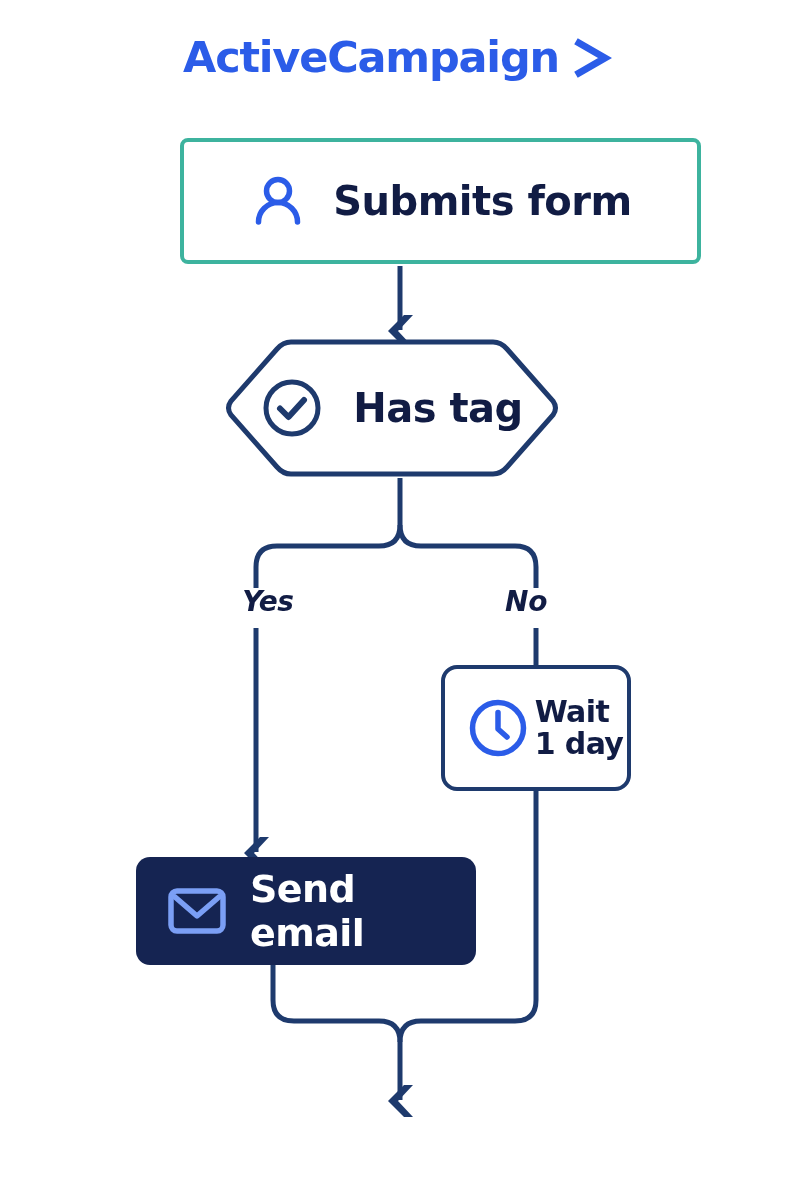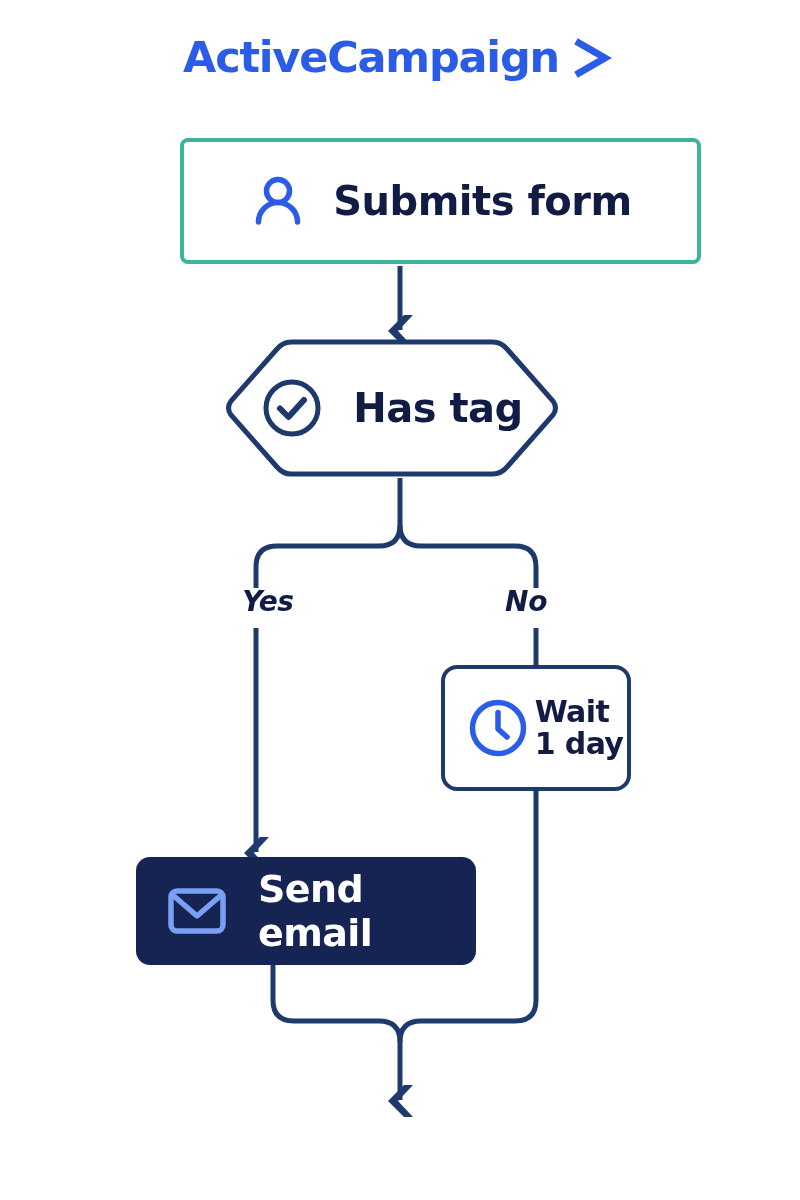--- a/index.html
+++ b/index.html
@@ -144,21 +144,20 @@
     justify-content: flex-start;
     padding-left: 32px;
     gap: 24px;
   }
   .node-action .label {
     font-family: "DejaVu Sans", sans-serif;
     font-size: 38px;
     font-weight: 700;
     color: #ffffff;
     letter-spacing: -0.6px;
-    margin-left: 8px;
   }
 
   
   .branch-label {
     position: absolute;
     font-family: "DejaVu Sans", sans-serif;
     font-size: 28px;
     font-weight: 700;
     color: #111C44;
     letter-spacing: -0.3px;

